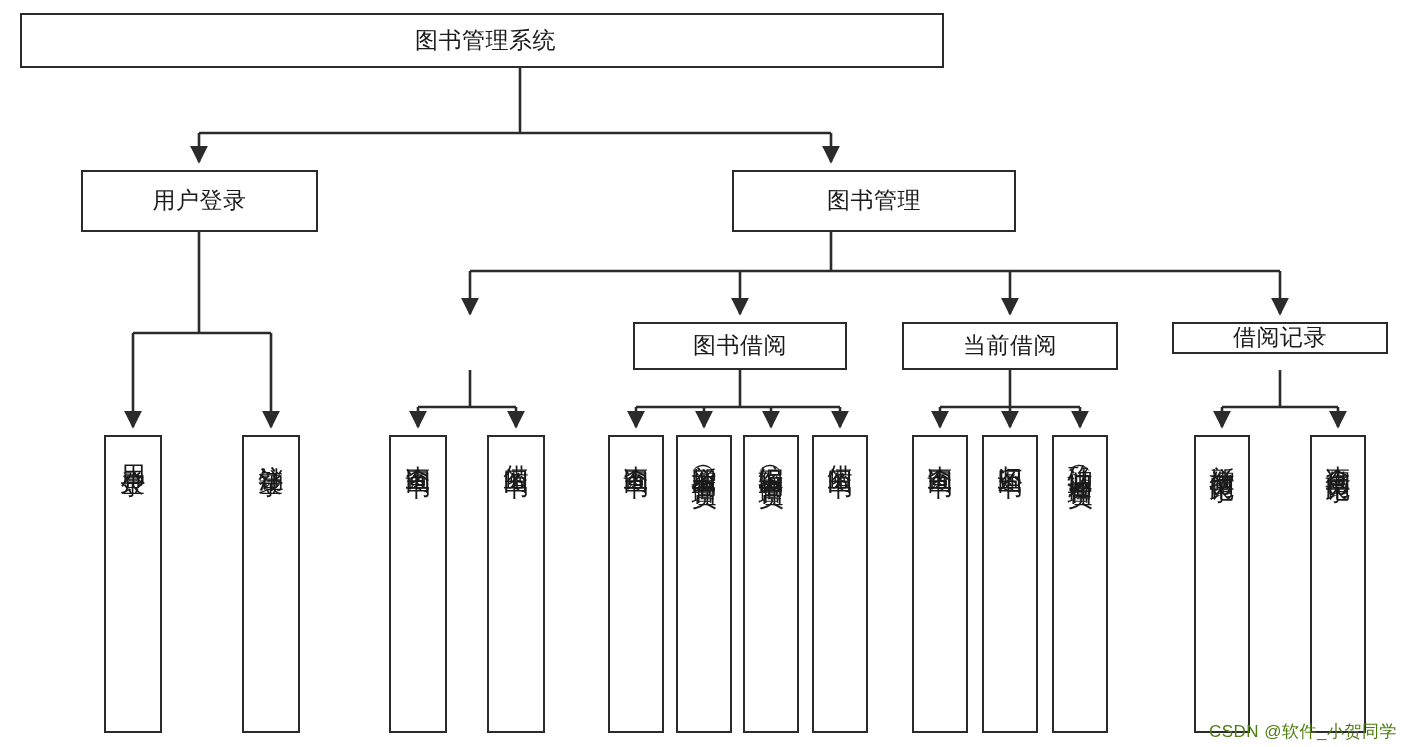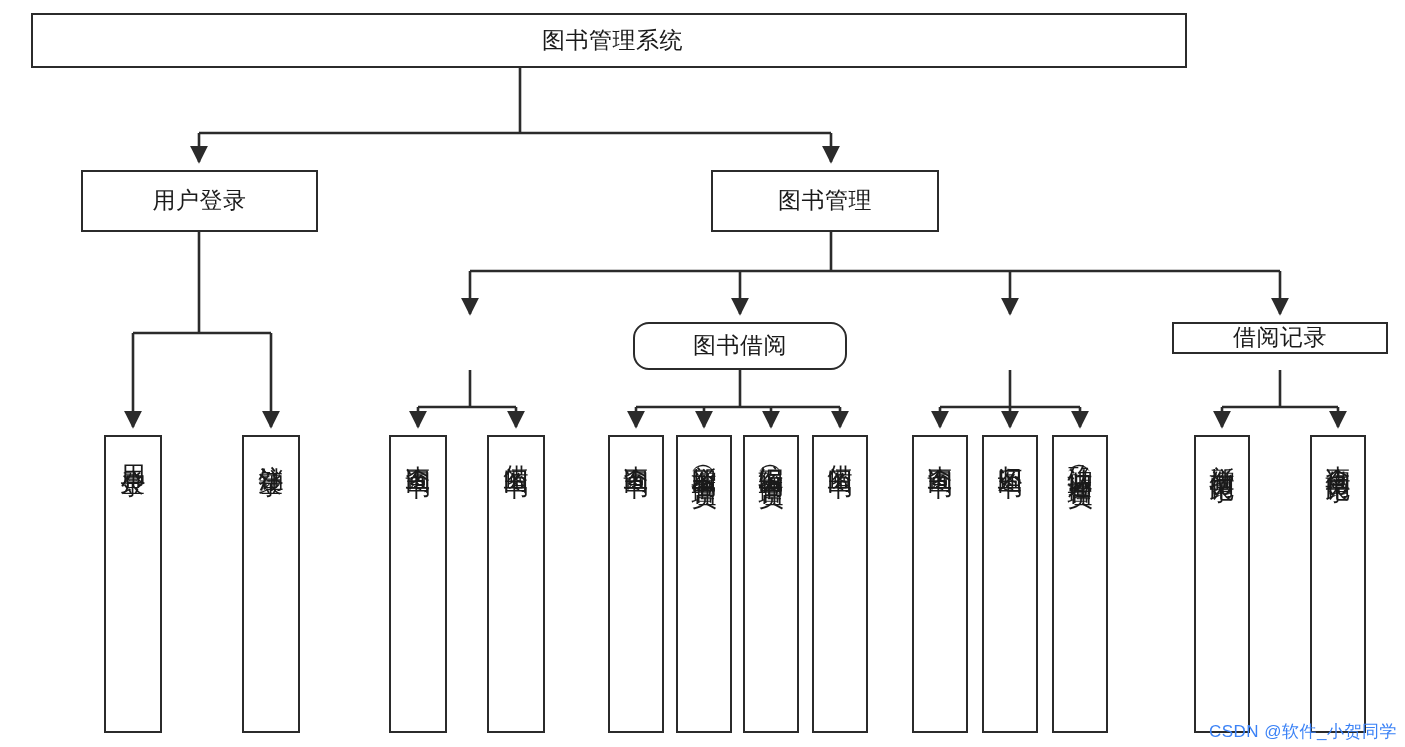--- a/index.html
+++ b/index.html
@@ -64,21 +64,21 @@
     font-size: 25px;
     line-height: 1.0;
     letter-spacing: 3px;
     white-space: nowrap;
   }
   .watermark {
     position: absolute;
     right: 8px;
     bottom: 4px;
     font-size: 17px;
-    color: #3b82f6;
+    color: #4d7c0f;
     letter-spacing: 0.5px;
     z-index: 3;
     white-space: nowrap;
   }
 </style>
 </head>
 <body>
 
 <div id="canvas">
 
@@ -125,33 +125,36 @@
       <path d="M 1010 407 L 1010 427" marker-end="url(#arrow)"></path>
       <path d="M 1080 407 L 1080 427" marker-end="url(#arrow)"></path>
 
       <path d="M 1280 370 L 1280 407"></path>
       <path d="M 1222 407 L 1338 407"></path>
       <path d="M 1222 407 L 1222 427" marker-end="url(#arrow)"></path>
       <path d="M 1338 407 L 1338 427" marker-end="url(#arrow)"></path>
     </g>
   </svg>
 
-  <div class="node root h" style="left:31px; top:13px; width:1156px; height:55px;padding-left:7px;">
+  <div class="node root h" style="left:20px; top:13px; width:924px; height:55px;padding-left:7px;">
     <span class="label">图书管理系统</span>
   </div>
 
   <div class="node h" style="left:81px; top:170px; width:237px; height:62px;">
     <span class="label">用户登录</span>
   </div>
-  <div class="node h" style="left:711px; top:170px; width:228px; height:62px;">
+  <div class="node h" style="left:732px; top:170px; width:284px; height:62px;">
     <span class="label">图书管理</span>
   </div>
 
-  <div class="node h" style="left:633px; top:322px; width:214px; height:48px;border-radius:16px;">
+  <div class="node h" style="left:633px; top:322px; width:214px; height:48px;">
     <span class="label">图书借阅</span>
+  </div>
+  <div class="node h" style="left:902px; top:322px; width:216px; height:48px;">
+    <span class="label">当前借阅</span>
   </div>
   <div class="node h" style="left:1172px; top:322px; width:216px; height:32px;">
     <span class="label">借阅记录</span>
   </div>
 
   <div class="node v" style="left:104px; top:435px; width:58px; height:298px;">
     <span class="label">用户登录</span>
   </div>
   <div class="node v" style="left:242px; top:435px; width:58px; height:298px;">
     <span class="label">注销登录</span>

